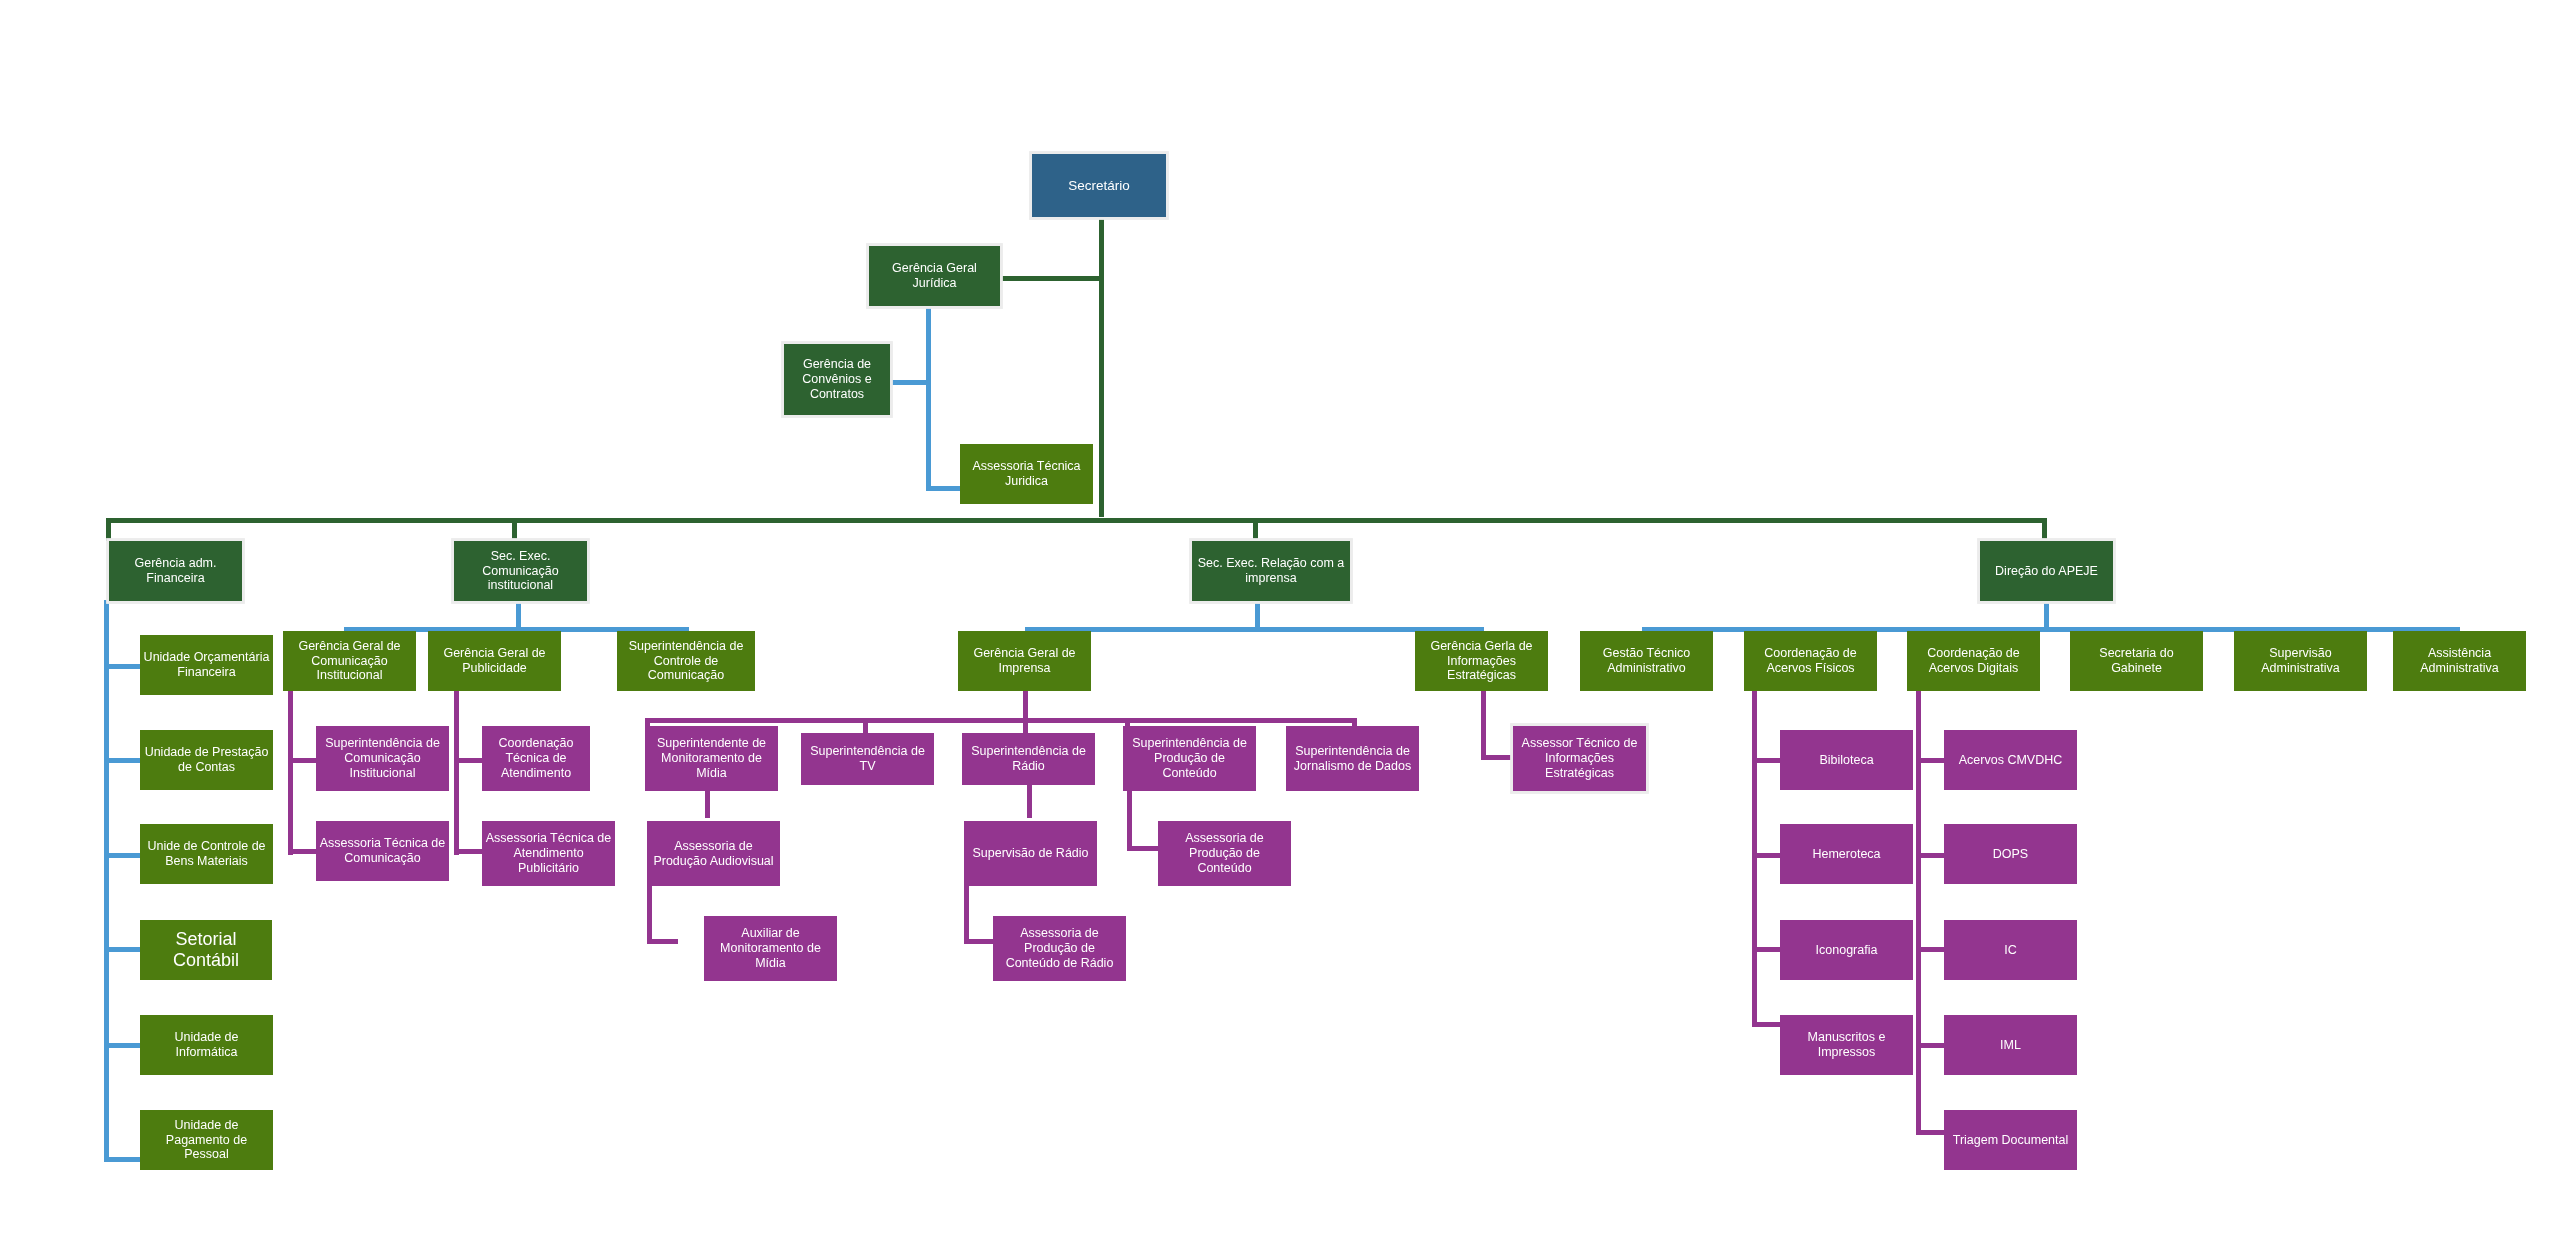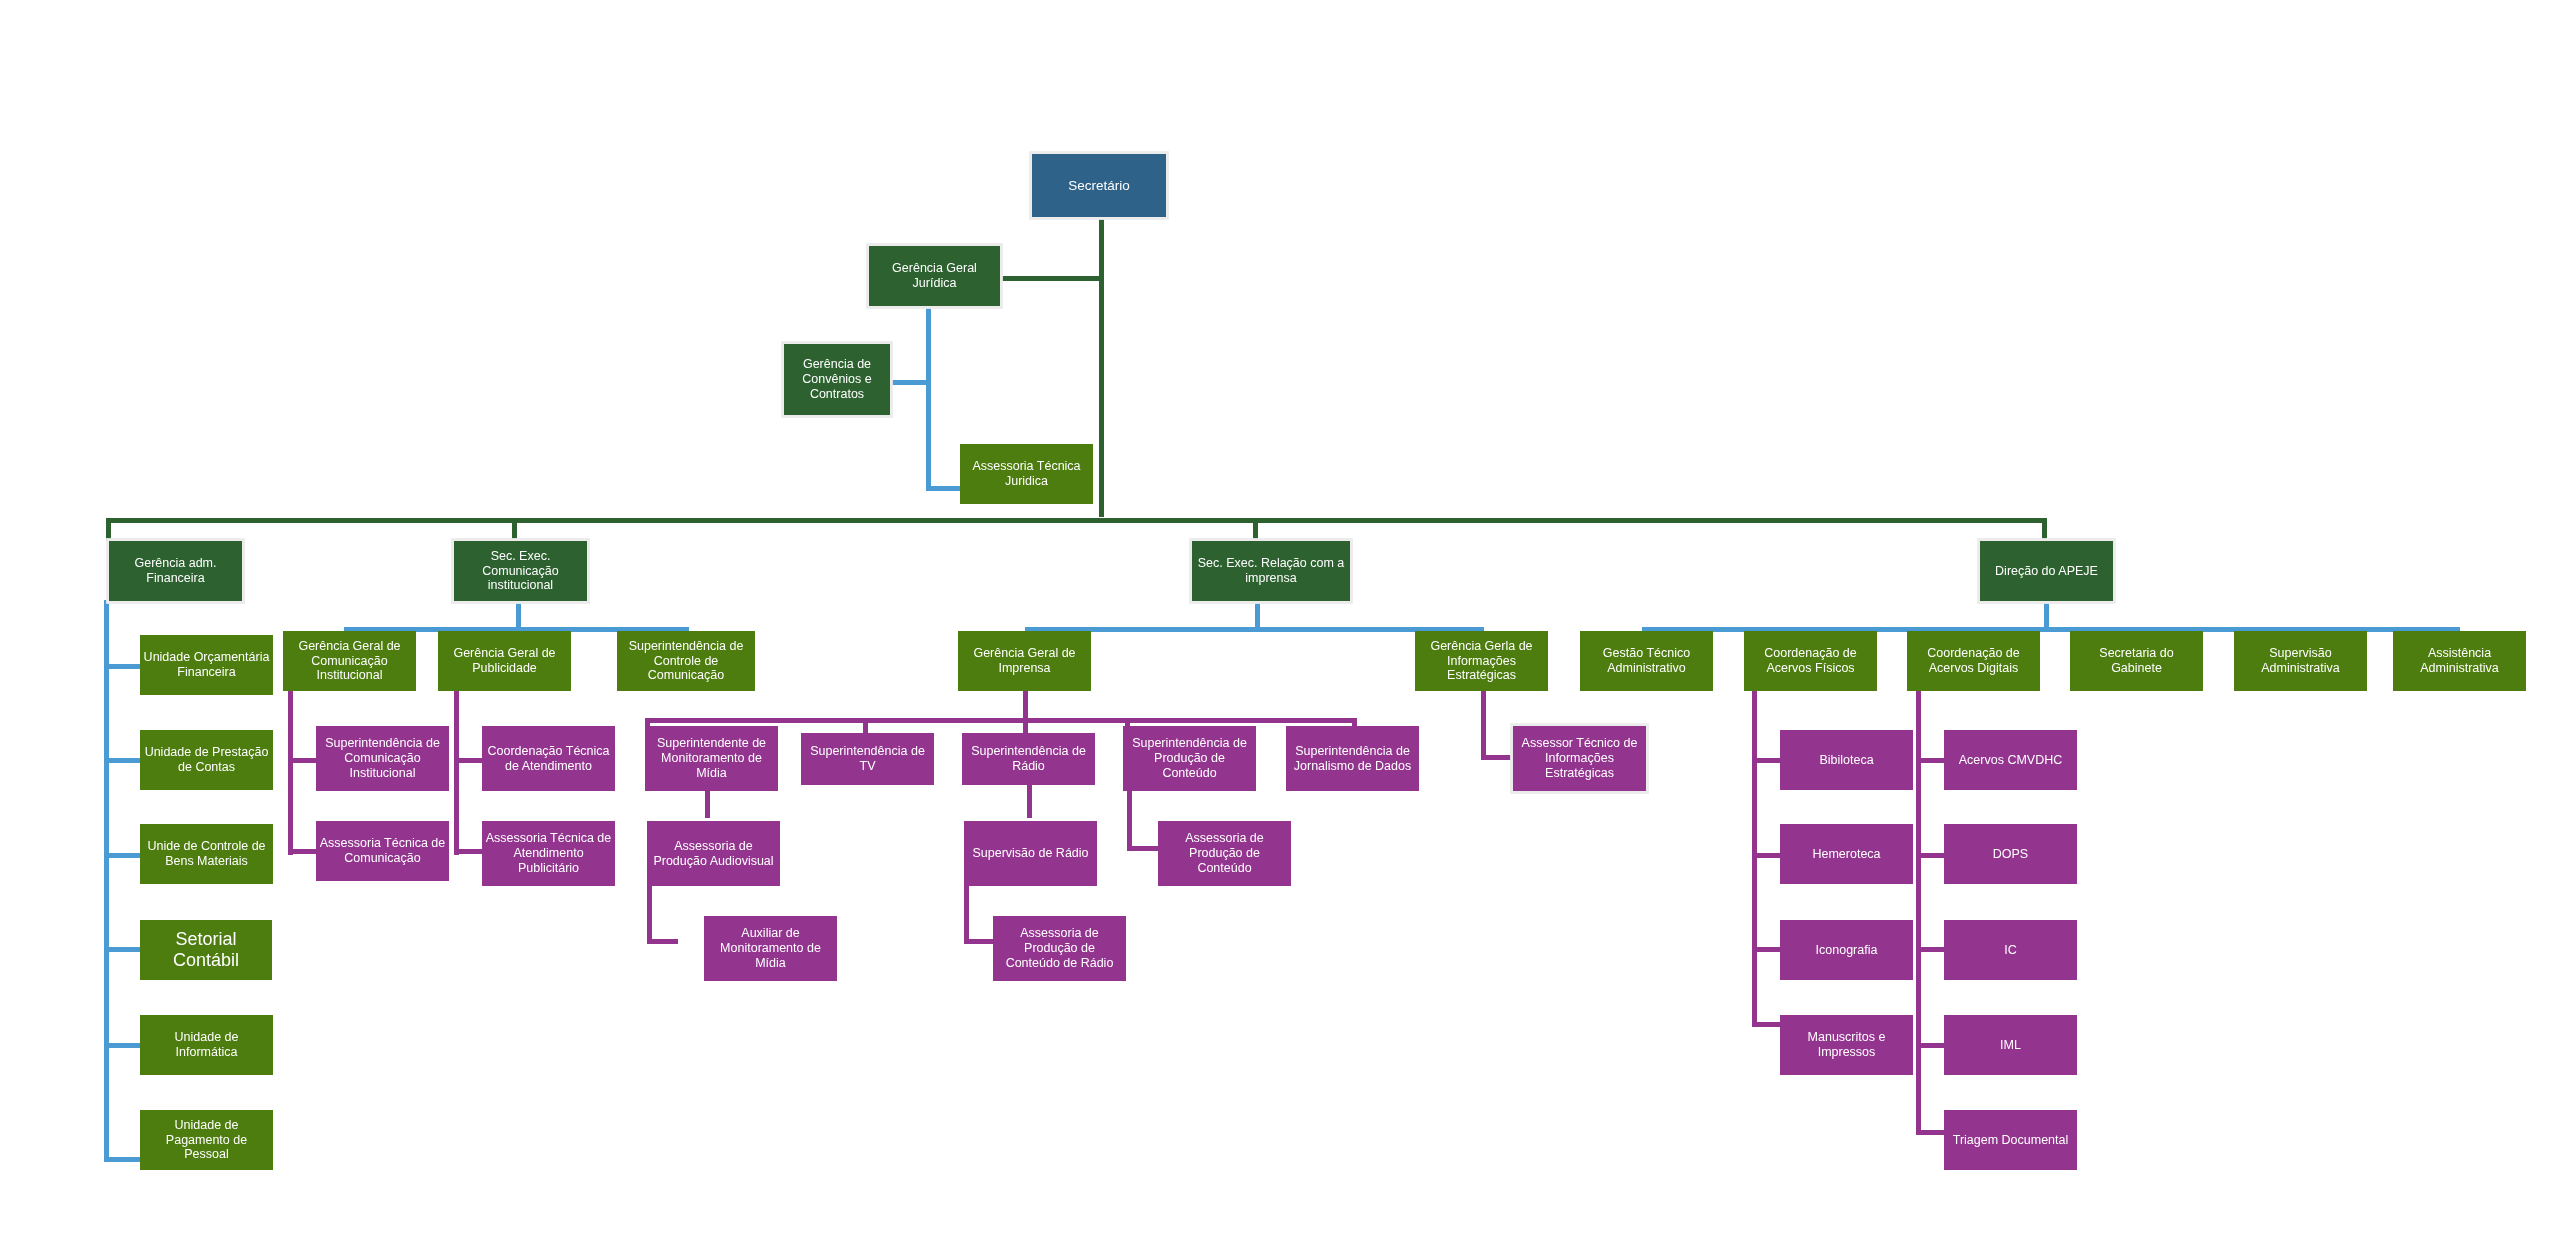--- a/index.html
+++ b/index.html
@@ -178,34 +178,34 @@
   <div class="node n-blue" style="left:140px; top:1015px; width:133px; height:60px; font-size:12.5px;">
     <span>Unidade de Informática</span>
   </div>
   <div class="node n-blue" style="left:140px; top:1110px; width:133px; height:60px; font-size:12.5px;">
     <span>Unidade de Pagamento de Pessoal</span>
   </div>
 
   <div class="node n-blue" style="left:283px; top:631px; width:133px; height:60px; font-size:12.5px;">
     <span>Gerência Geral de Comunicação Institucional</span>
   </div>
-  <div class="node n-blue" style="left:438px; top:631px; width:133px; height:60px; font-size:12.5px;">
+  <div class="node n-blue" style="left:428px; top:631px; width:133px; height:60px; font-size:12.5px;">
     <span>Gerência Geral de Publicidade</span>
   </div>
   <div class="node n-blue" style="left:617px; top:631px; width:138px; height:60px; font-size:12.5px;">
     <span>Superintendência de Controle de Comunicação</span>
   </div>
 
   <div class="node n-purple" style="left:316px; top:726px; width:133px; height:65px; font-size:12.5px;">
     <span>Superintendência de Comunicação Institucional</span>
   </div>
   <div class="node n-purple" style="left:316px; top:821px; width:133px; height:60px; font-size:12.5px;">
     <span>Assessoria Técnica de Comunicação</span>
   </div>
-  <div class="node n-purple" style="left:482px; top:726px; width:133px; height:65px; font-size:12.5px;">
+  <div class="node n-purple" style="left:482px; top:726px; width:108px; height:65px; font-size:12.5px;">
     <span>Coordenação Técnica de Atendimento</span>
   </div>
   <div class="node n-purple" style="left:482px; top:821px; width:133px; height:65px; font-size:12.5px;">
     <span>Assessoria Técnica de Atendimento Publicitário</span>
   </div>
 
   <div class="node n-blue" style="left:958px; top:631px; width:133px; height:60px; font-size:12.5px;">
     <span>Gerência Geral de Imprensa</span>
   </div>
   <div class="node n-blue" style="left:1415px; top:631px; width:133px; height:60px; font-size:12.5px;">

